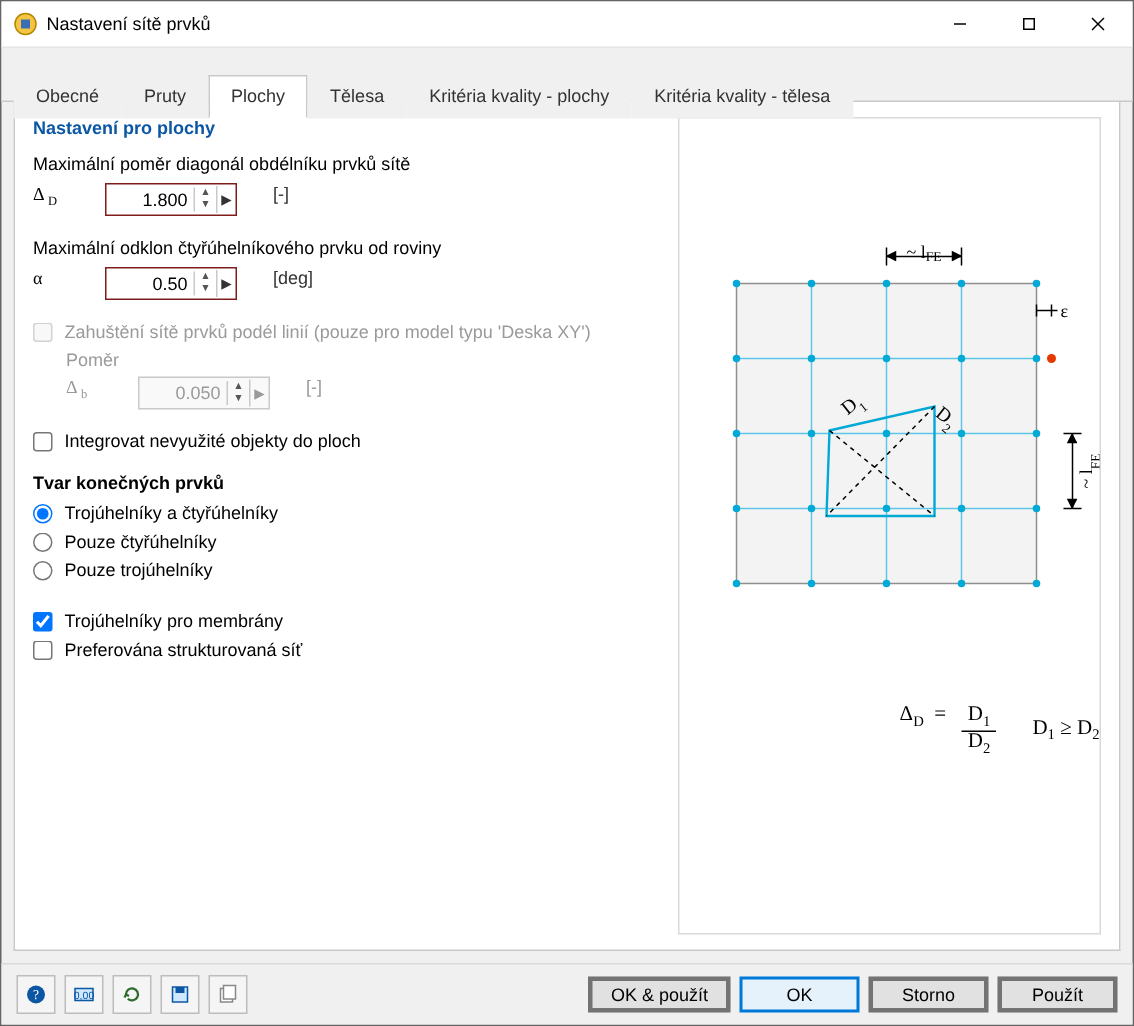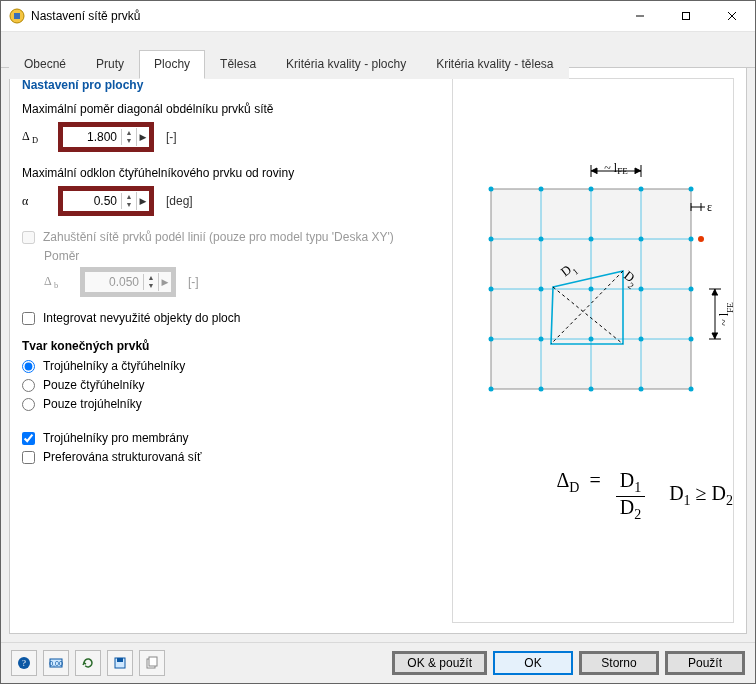--- a/index.html
+++ b/index.html
@@ -12,43 +12,43 @@
   .tabs{display:flex;border-bottom:1px solid #c9c9c9;background:#f0f0f0;padding:6px 8px 0 8px;gap:0}
   .tab{padding:6px 14px 7px 14px;border:1px solid transparent;border-bottom:none;color:#333;cursor:default;position:relative;top:12px;background:#f0f0f0}
   .tab.active{background:#fff;border-color:#c9c9c9;border-bottom:1px solid #fff}
 
   .body{flex:1;display:flex;padding:10px 12px;gap:10px;background:#fff;margin:0 8px 8px 8px;border:1px solid #c9c9c9;border-top:none}
   .col-left{flex:1;min-width:0}
   .col-right{width:280px;border:1px solid #d9d9d9;background:#fff;display:flex;flex-direction:column;align-items:flex-end;justify-content:flex-start;padding-top:80px}
 
   .section-title{color:#0b57a4;font-weight:600;margin:0 0 10px 0}
   .label{margin:6px 0 6px 0}
-  .row{display:flex;align-items:center;gap:12px;margin:4px 0 14px 0}
+  .row{display:flex;gap:24px;margin:4px 0 14px 0}
   .sym{width:24px;display:inline-block; font-family:'Cambria Math','Times New Roman',serif}
-  .spinbox{display:flex;align-items:center;border:5px solid #7f1d1d;background:#fff;height:20px;width:86px}
+  .spinbox{display:flex;align-items:center;border:1px solid #7f1d1d;background:#fff;height:20px;width:86px}
   .spinbox.disabled{border-color:#c9c9c9;color:#9a9a9a;background:#f9f9f9}
   .spinbox input{border:none;width:50px;text-align:right;padding:0 4px;font:inherit;outline:none;background:transparent}
   .spinbox.disabled input{color:#9a9a9a}
   .spin-btns{display:flex;flex-direction:column;border-left:1px solid #c9c9c9}
   .spin-btns span{font-size:7px;line-height:8px;width:14px;text-align:center;color:#555}
   .step-btn{width:14px;text-align:center;border-left:1px solid #c9c9c9;font-size:9px;color:#333;line-height:18px}
   .unit{color:#333}
   .disabled-text{color:#9a9a9a}
 
   .chk,.rad{display:flex;align-items:center;gap:8px;margin:5px 0}
   .chk input,.rad input{margin:0}
   .group-title{font-weight:600;margin:14px 0 6px 0}
 
   .footer{height:40px;border-top:1px solid #d9d9d9;display:flex;align-items:center;padding:0 10px;background:#f0f0f0;gap:6px}
   .footer .spacer{flex:1}
   .btn{min-width:80px;height:24px;border:3px solid #737373;background:#e1e1e1;padding:0 12px;font:inherit;cursor:default}
   .btn.primary{border:1px solid #0078d7;background:#e5f1fb;box-shadow:inset 0 0 0 1px #0078d7}
   .ico-btn{width:24px;height:24px;border:1px solid #bcbcbc;background:#f5f5f5;display:flex;align-items:center;justify-content:center;color:#2b6b2b}
 
-  .formula{margin-top:50px;font-family:'Cambria Math','Times New Roman',serif;font-size:20px;display:flex;align-items:center;gap:24px}
+  .formula{margin-top:50px;font-family:'Cambria Math','Times New Roman',serif;font-size:14px;display:flex;align-items:center;gap:24px}
   .frac{display:inline-flex;flex-direction:column;align-items:center;line-height:1.05}
   .frac .num{border-bottom:1px solid #000;padding:0 4px}
   .frac .den{padding:0 4px}
   sub{font-size:70%}
 </style>
 </head>
 <body>
 
 <div class="window">
 

